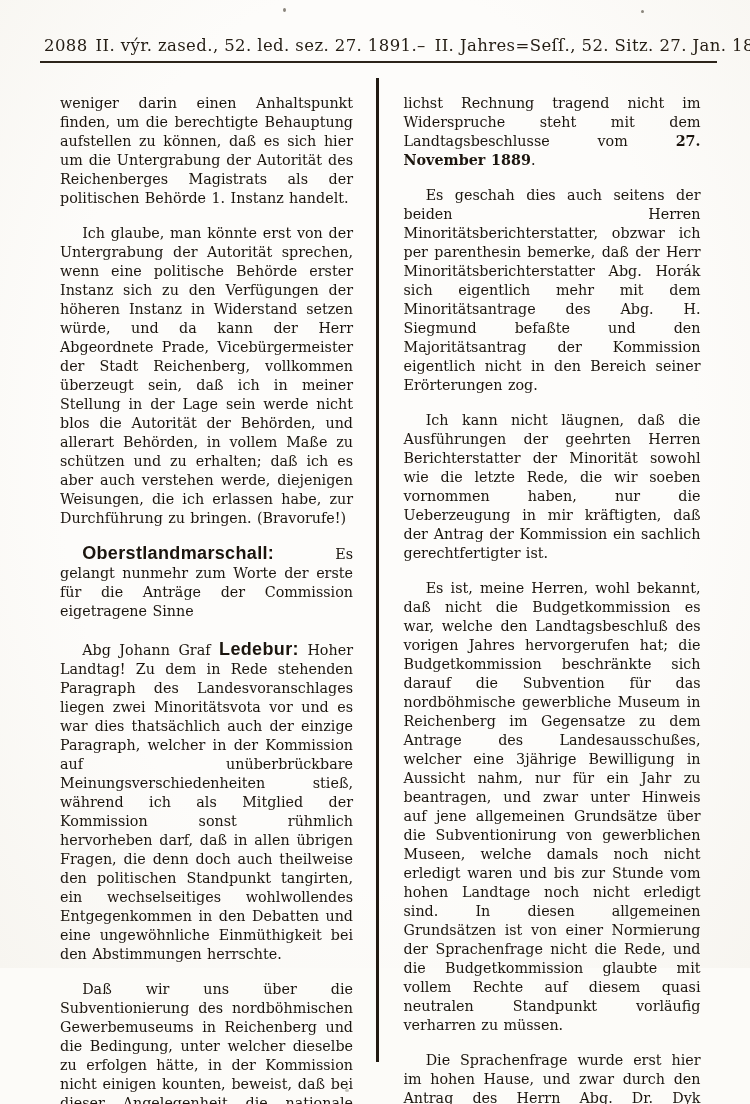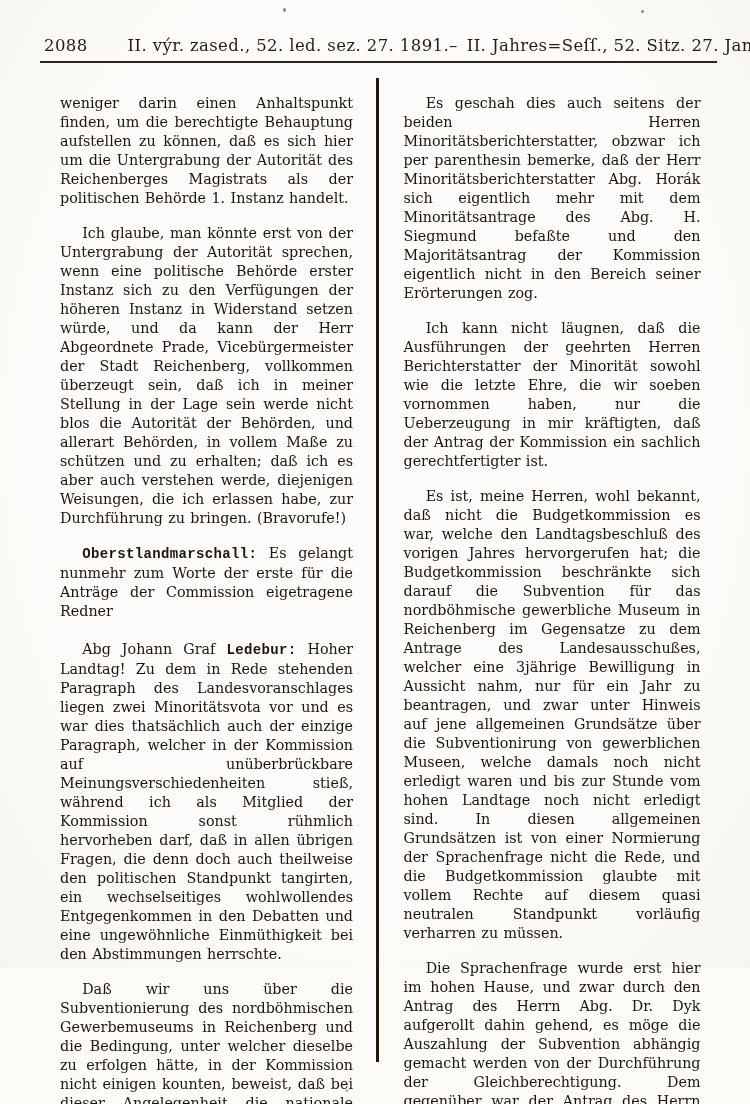--- a/index.html
+++ b/index.html
@@ -14,21 +14,21 @@
     position: relative;
     width: 750px; height: 968px;
     background: radial-gradient(ellipse at 50% 45%, #fdfcfa 60%, #f7f5f0 100%);
   }
   .header {
     position: absolute; left: 44px; right: 36px; top: 36px;
     display: flex; align-items: baseline;
     font-size: 16.5px; letter-spacing: 0.4px; white-space: nowrap;
     color: #241d14;
   }
-  .header .czech { margin-left: 40px; }
+  .header .czech { margin-left: 8px; }
   .header .sep { margin-left: auto; margin-right: 9px; }
   .header-rule {
     position: absolute; left: 40px; right: 33px; top: 61px;
     height: 2px; background: #2c241a;
   }
   .columns {
     position: absolute; left: 44px; right: 33px; top: 78px;
     display: flex; align-items: flex-start;
   }
   .column { width: 325px; }
@@ -42,23 +42,23 @@
     margin: 16px;
     font-size: 14.3px;
     line-height: 19px;
     text-align: justify;
     text-indent: 1.55em;
     word-spacing: 0.06em;
     color: #1b150e;
   }
   .para.no-indent { text-indent: 0; }
   .sans-bold {
-    font-family: Liberation Mono, monospace;
+    font-family: Liberation Sans, sans-serif;
     font-weight: 700;
-    font-size: 14px;
+    font-size: 18px;
     letter-spacing: 0.35px;
   }
   .serif-bold { font-weight: 700; }
   .speck {
     position: absolute; background: #8a857c; border-radius: 50%;
   }
   .speck.s1 { left: 283px; top: 8px;  width: 3px; height: 4px; }
   .speck.s2 { left: 641px; top: 10px; width: 3px; height: 3px; }
   .speck.s3 { left: 345px; top: 1089px; width: 4px; height: 3px; opacity: .5; }
 </style>
@@ -77,26 +77,27 @@
     <span class="sep">–</span>
     <span>II. Jahres=Seſſ., 52. Sitz. 27. Jan. 1891.</span>
   </div>
 
   <div class="header-rule"></div>
 
   <div class="columns">
     <div class="column">
         <p class="para no-indent"><span>weniger darin einen Anhaltspunkt finden, um die berechtigte Behauptung aufstellen zu können, daß es sich hier um die Untergrabung der Autorität des Reichenberges Magistrats als der politischen Behörde 1. Instanz handelt.</span></p>
         <p class="para"><span>Ich glaube, man könnte erst von der Untergrabung der Autorität sprechen, wenn eine politische Behörde erster Instanz sich zu den Verfügungen der höheren Instanz in Widerstand setzen würde, und da kann der Herr Abgeordnete Prade, Vicebürgermeister der Stadt Reichenberg, vollkommen überzeugt sein, daß ich in meiner Stellung in der Lage sein werde nicht blos die Autorität der Behörden, und allerart Behörden, in vollem Maße zu schützen und zu erhalten; daß ich es aber auch verstehen werde, diejenigen Weisungen, die ich erlassen habe, zur Durchführung zu bringen. (Bravorufe!)</span></p>
-        <p class="para" style="margin-top: 14px;"><span class="sans-bold">Oberstlandmarschall:</span><span> Es gelangt nunmehr zum Worte der erste für die Anträge der Commission eigetragene Redner</span></p>
+        <p class="para" style="margin-top: 14px;"><span class="sans-bold">Oberstlandmarschall:</span><span> Es gelangt nunmehr zum Worte der erste für die Anträge der Commission eigetragene Sinne</span></p>
         <p class="para" style="margin-top: 19px;"><span>Abg Johann Graf </span><span class="sans-bold">Ledebur:</span><span> Hoher Landtag! Zu dem in Rede stehenden Paragraph des Landesvoranschlages liegen zwei Minoritätsvota vor und es war dies thatsächlich auch der einzige Paragraph, welcher in der Kommission auf unüberbrückbare Meinungsverschiedenheiten stieß, während ich als Mitglied der Kommission sonst rühmlich hervorheben darf, daß in allen übrigen Fragen, die denn doch auch theilweise den politischen Standpunkt tangirten, ein wechselseitiges wohlwollendes Entgegenkommen in den Debatten und eine ungewöhnliche Einmüthigkeit bei den Abstimmungen herrschte.</span></p>
         <p class="para" style="margin-top: 10px;"><span>Daß wir uns über die Subventionierung des nordböhmischen Gewerbemuseums in Reichenberg und die Bedingung, unter welcher dieselbe zu erfolgen hätte, in der Kommission nicht einigen kounten, beweist, daß bei dieser Angelegenheit die nationale Seite der Frage mit besonderer Schärfe in Vordergrund trat. Im Sinne der versöhnlichen Intentionen, von welchen der Club, dem ich anzugehören die Ehre habe, geleitet ist, infolge persönlicher Sympathien für ein Institut, dessen hervorragende Leistungen und hohe Bedeutung für die Entwickelung des Kunstgewerbes in Nordböhmen allgemein anerkannt wird, habe ich es versucht, in der Kommission einen Antrag zu stellen, welcher beiden nationalen Standpunkten mög=</span></p>
       </div>
     <div class="col-divider"></div>
     <div class="column right-col">
+        <p class="para no-indent"><span>lichst Rechnung tragend nicht im Widerspruche steht mit dem Landtagsbeschlusse vom </span><span class="serif-bold">27. November 1889</span><span>.</span></p>
         <p class="para"><span>Es geschah dies auch seitens der beiden Herren Minoritätsberichterstatter, obzwar ich per parenthesin bemerke, daß der Herr Minoritätsberichterstatter Abg. Horák sich eigentlich mehr mit dem Minoritätsantrage des Abg. H. Siegmund befaßte und den Majoritätsantrag der Kommission eigentlich nicht in den Bereich seiner Erörterungen zog.</span></p>
-        <p class="para"><span>Ich kann nicht läugnen, daß die Ausführungen der geehrten Herren Berichterstatter der Minorität sowohl wie die letzte Ehre, die wir soeben vornommen haben, nur die Ueberzeugung in mir kräftigten, daß der Antrag der Kommission ein sachlich gerechtfertigter ist.</span></p>
+        <p class="para"><span>Ich kann nicht läugnen, daß die Ausführungen der geehrten Herren Berichterstatter der Minorität sowohl wie die letzte Rede, die wir soeben vornommen haben, nur die Ueberzeugung in mir kräftigten, daß der Antrag der Kommission ein sachlich gerechtfertigter ist.</span></p>
         <p class="para"><span>Es ist, meine Herren, wohl bekannt, daß nicht die Budgetkommission es war, welche den Landtagsbeschluß des vorigen Jahres hervorgerufen hat; die Budgetkommission beschränkte sich darauf die Subvention für das nordböhmische gewerbliche Museum in Reichenberg im Gegensatze zu dem Antrage des Landesausschußes, welcher eine 3jährige Bewilligung in Aussicht nahm, nur für ein Jahr zu beantragen, und zwar unter Hinweis auf jene allgemeinen Grundsätze über die Subventionirung von gewerblichen Museen, welche damals noch nicht erledigt waren und bis zur Stunde vom hohen Landtage noch nicht erledigt sind. In diesen allgemeinen Grundsätzen ist von einer Normierung der Sprachenfrage nicht die Rede, und die Budgetkommission glaubte mit vollem Rechte auf diesem quasi neutralen Standpunkt vorläufig verharren zu müssen.</span></p>
         <p class="para"><span>Die Sprachenfrage wurde erst hier im hohen Hause, und zwar durch den Antrag des Herrn Abg. Dr. Dyk aufgerollt dahin gehend, es möge die Auszahlung der Subvention abhängig gemacht werden von der Durchführung der Gleichberechtigung. Dem gegenüber war der Antrag des Herrn Abg. Dr. Trojan, der heute wieder in der Form des vom Abg. Horák vertretenen Minoritätsvotum vor uns liegt, die entschieden mildere Formulierung eines Postulates, dessen principielle Berechtigung nicht in Abrede gestellt werden kann; namentlich wenn</span></p>
       </div>
   </div>
 
 </div>
 
 </body></html>

